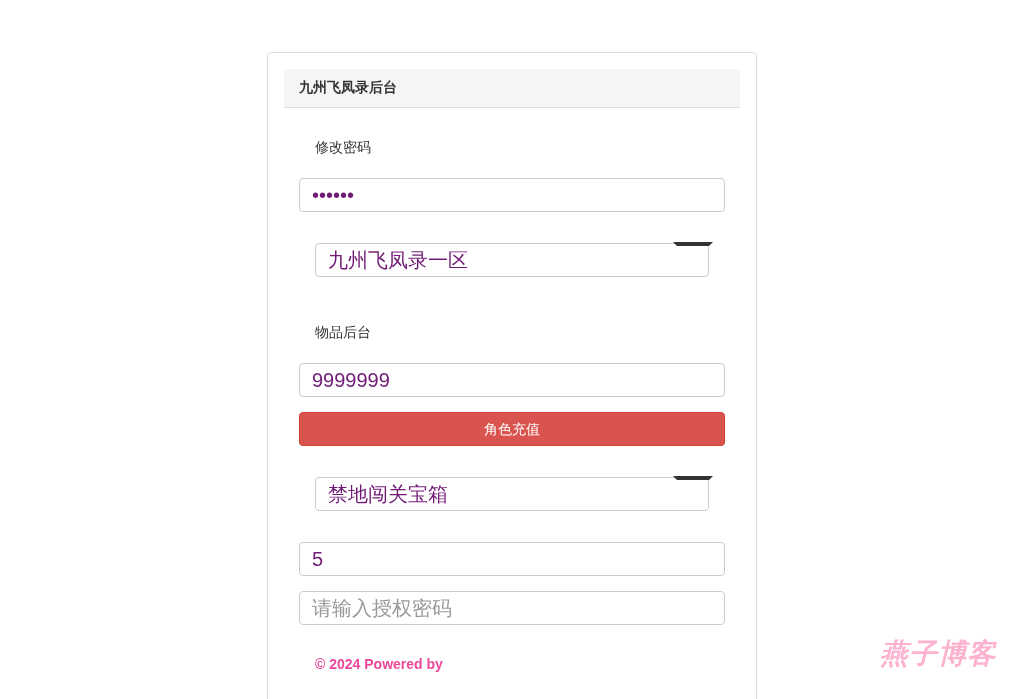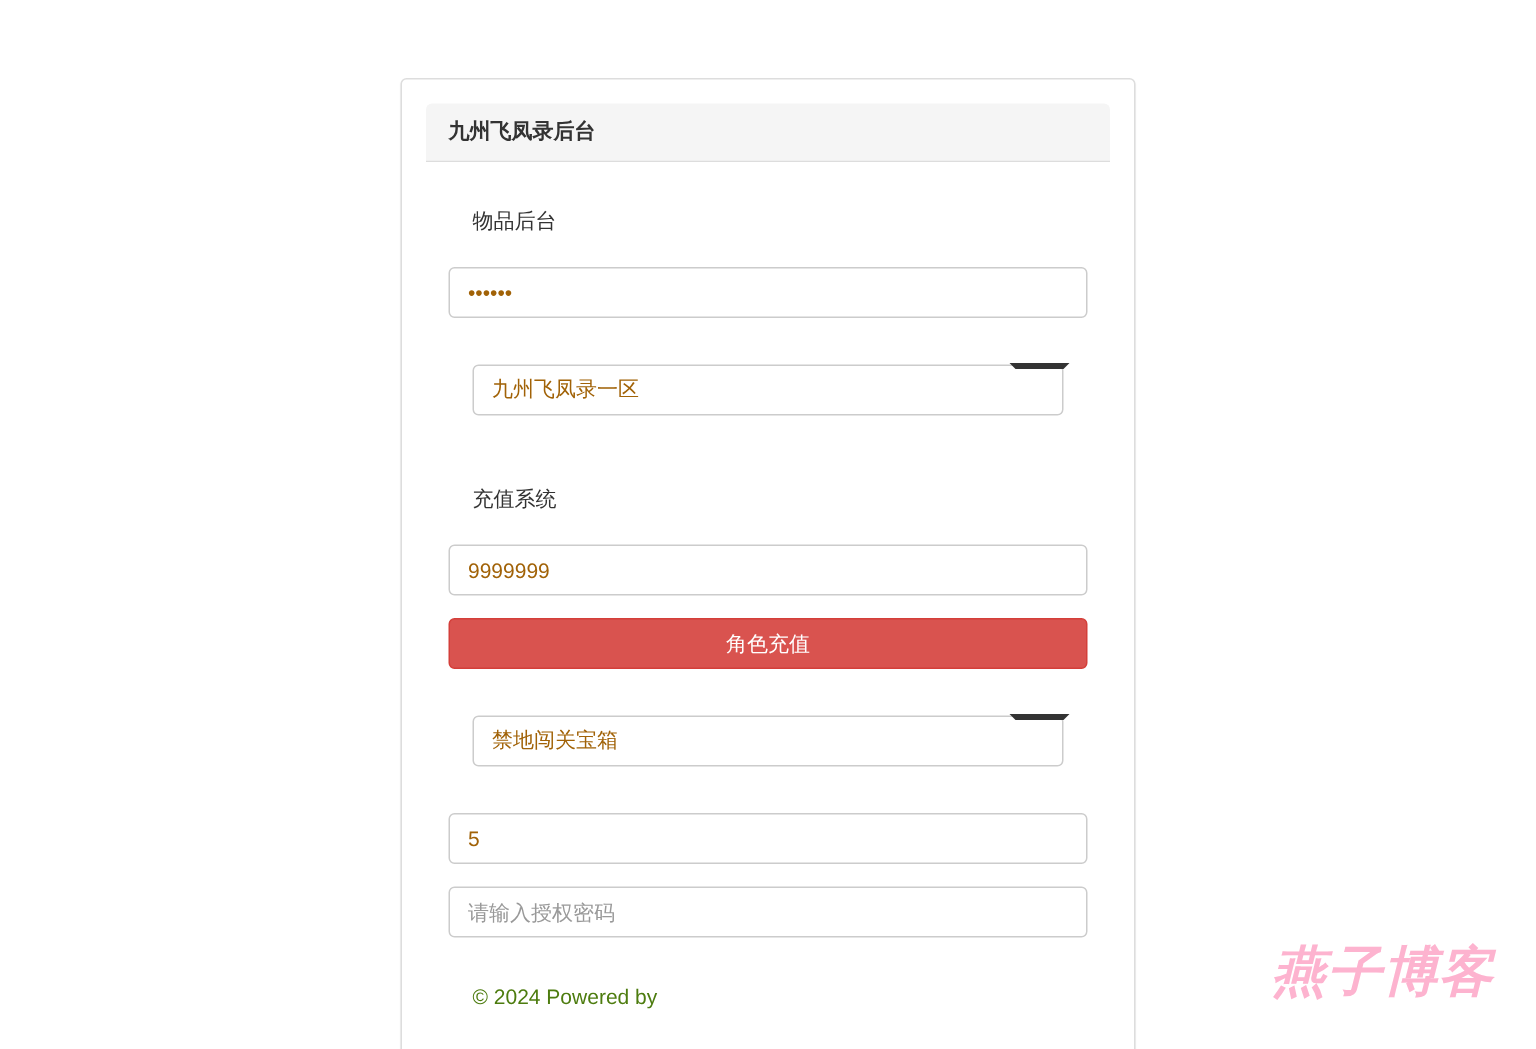--- a/index.html
+++ b/index.html
@@ -30,23 +30,23 @@
     }
     .label {
       display: block;
       margin-bottom: 5px;
       color: #333;
     }
     .form-control {
       width: 100%;
       height: 34px;
       padding: 6px 12px;
-      font-size: 14px;
+      font-size: 20px;
       line-height: 1.42857143;
-      color: #a16207;
+      color: #701a75;
       background: #fff;
       border: 1px solid #ccc;
       border-radius: 4px;
       margin-bottom: 15px;
     }
     .form-control::placeholder { color: #999; }
     .select-wrap {
       position: relative;
       width: 100%;
       margin-bottom: 15px;
@@ -96,55 +96,56 @@
       outline: 2px solid #6b2b2b;
       outline-offset: -1px;
     }
     .btn-primary {
       background: #337ab7;
       border-color: #2e6da4;
     }
     .btn-row { margin-bottom: 10px; }
     .btn-row .btn { margin-right: 4px; }
     .footer-text {
-      color: #4d7c0f;
+      color: #ec4899;
       font-size: 14px;
+      font-weight: bold;
     }
     .watermark {
       position: fixed;
       right: 12px;
       bottom: 10px;
-      font-size: 36px;
+      font-size: 28px;
       font-weight: bold;
       font-style: italic;
       color: #fdb3cf;
       text-shadow:
         -1px -1px 0 #fff, 1px -1px 0 #fff,
         -1px 1px 0 #fff, 1px 1px 0 #fff;
       letter-spacing: 1px;
       font-family: "SimHei","Microsoft YaHei",sans-serif;
     }
   </style>
 </head>
 <body>
 
 <div class="panel">
   <div class="panel-heading">九州飞凤录后台</div>
   <div class="panel-body">
 
-    <label class="label">物品后台</label>
+    <label class="label">修改密码</label>
     <input type="password" class="form-control" value="••••••" style="">
 
     <div class="select-wrap">
       <input type="text" class="form-control" readonly="" value="九州飞凤录一区" style="">
       <span class="select-caret"></span>
     </div>
 
 
-    <label class="label">充值系统</label>
+    <label class="label">物品后台</label>
     <input type="text" class="form-control" value="9999999" style="">
 
     <button class="btn btn-danger btn-block">角色充值</button>
 
     <div class="select-wrap">
       <input type="text" class="form-control" readonly="" value="禁地闯关宝箱" style="">
       <span class="select-caret"></span>
     </div>
 
     <input type="text" class="form-control" value="5" style="">

